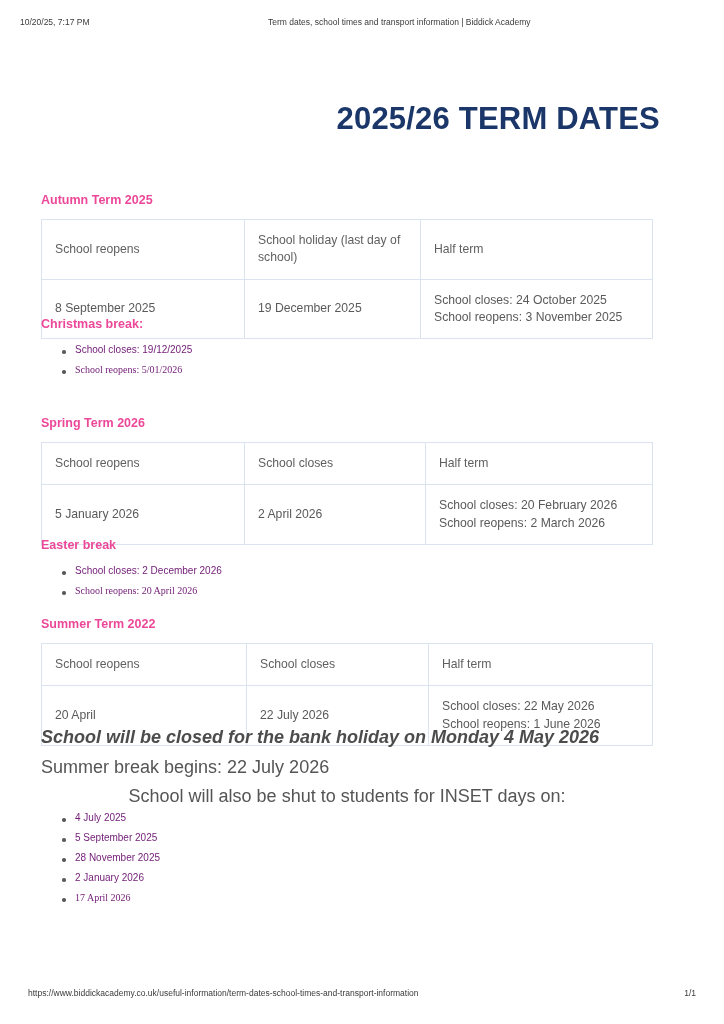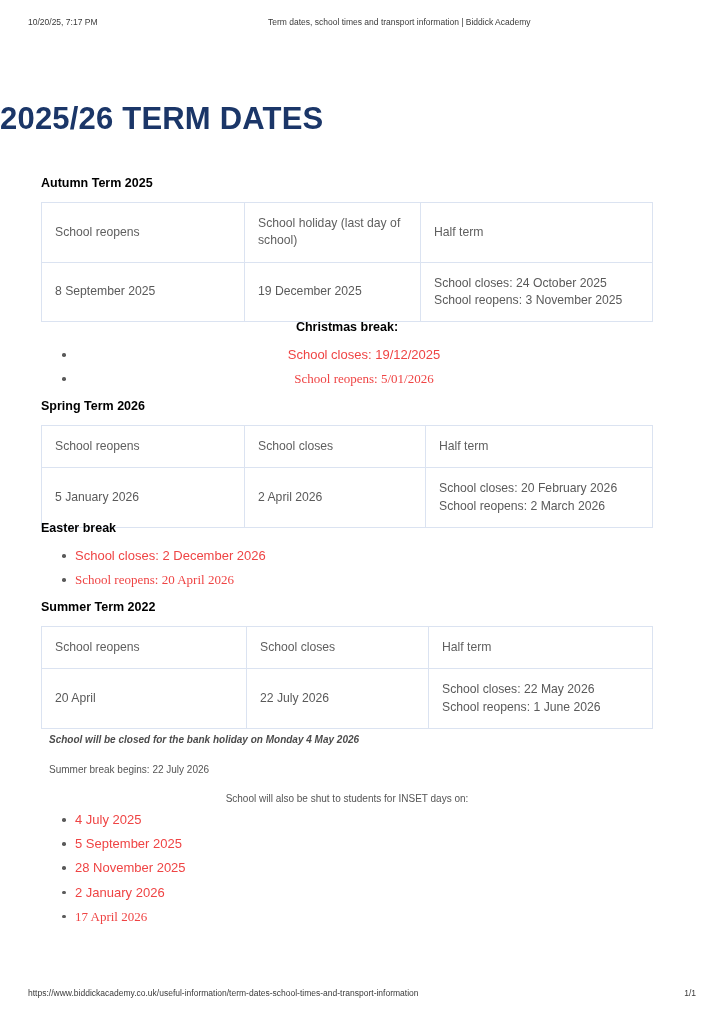--- a/index.html
+++ b/index.html
@@ -22,21 +22,21 @@
     top: 17px;
     left: 0;
     width: 724px;
     height: 14px;
     font-size: 8.5px;
     color: #3a3a3a;
     font-family: "Liberation Sans", sans-serif;
   }
   .print-header .ph-date {
     position: absolute;
-    left: 28px;
+    left: 20px;
     top: 0;
     white-space: nowrap;
   }
   .print-header .ph-title {
     position: absolute;
     left: 268px;
     top: 0;
     white-space: nowrap;
   }
 
@@ -68,39 +68,39 @@
     left: 0;
     top: 0;
     width: 724px;
   }
 
   .doc-title {
     position: absolute;
     top: 80px;
     left: 0;
     width: 660px;
-    text-align: left;
+    text-align: right;
     font-size: 31px;
     font-weight: bold;
     letter-spacing: 0.2px;
     color: #1b3668;
     font-family: "Liberation Sans", sans-serif;
   }
 
   .section {
     position: absolute;
     left: 41px;
     width: 612px;
   }
 
   .section-heading {
     font-size: 12.5px;
     font-weight: bold;
-    color: #000000;
-    margin: 0 0 11px 0;
+    color: #ec4899;
+    margin: 17px 0 11px 0;
     line-height: 1.2;
   }
 
   
   table.term-table {
     border-collapse: collapse;
     table-layout: fixed;
     font-size: 12.2px;
     color: #5a5a5a;
     background: #ffffff;
@@ -111,40 +111,40 @@
     vertical-align: middle;
     line-height: 1.42;
     font-weight: normal;
   }
   table.term-table td.hdr {
     color: #5f5f5f;
   }
 
   
   .para {
-    font-size: 10px;
+    font-size: 18px;
     color: #555555;
     line-height: 1.5;
-    margin: 8px;
+    margin: 0;
   }
   .para.bold-italic {
     font-weight: bold;
     font-style: italic;
     color: #4c4c4c;
   }
 
   ul.bullets {
     list-style: none;
     margin: 0;
     padding: 0;
   }
   ul.bullets li {
     position: relative;
-    font-size: 13px;
-    color: #ef4444;
+    font-size: 10px;
+    color: #701a75;
     line-height: 1.4;
     padding-left: 34px;
     margin-bottom: 6px;
   }
   ul.bullets li:last-child { margin-bottom: 0; font-family: Liberation Serif, serif; }
   ul.bullets li::before {
     content: "";
     position: absolute;
     left: 21px;
     top: 7px;
@@ -185,21 +185,21 @@
           <td>19 December 2025</td>
           <td>
             <div>School closes: 24 October 2025</div>
             <div>School reopens: 3 November 2025</div>
           </td>
         </tr>
       </tbody>
     </table>
   </div>
 
-  <div class="section" style="top:320px;text-align:center;">
+  <div class="section" style="top:300px;">
     <div class="section-heading">Christmas break:</div>
     <ul class="bullets">
       <li>School closes: 19/12/2025</li>
       <li>School reopens: 5/01/2026</li>
     </ul>
   </div>
 
   <div class="section" style="top:399px;">
     <div class="section-heading">Spring Term 2026</div>
     <table class="term-table">

